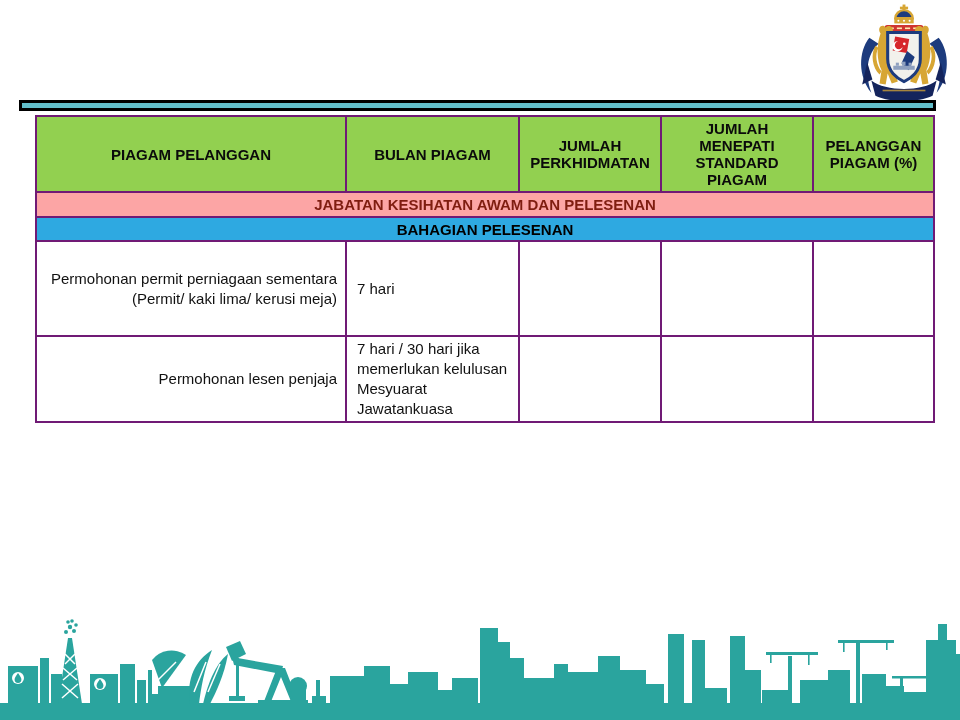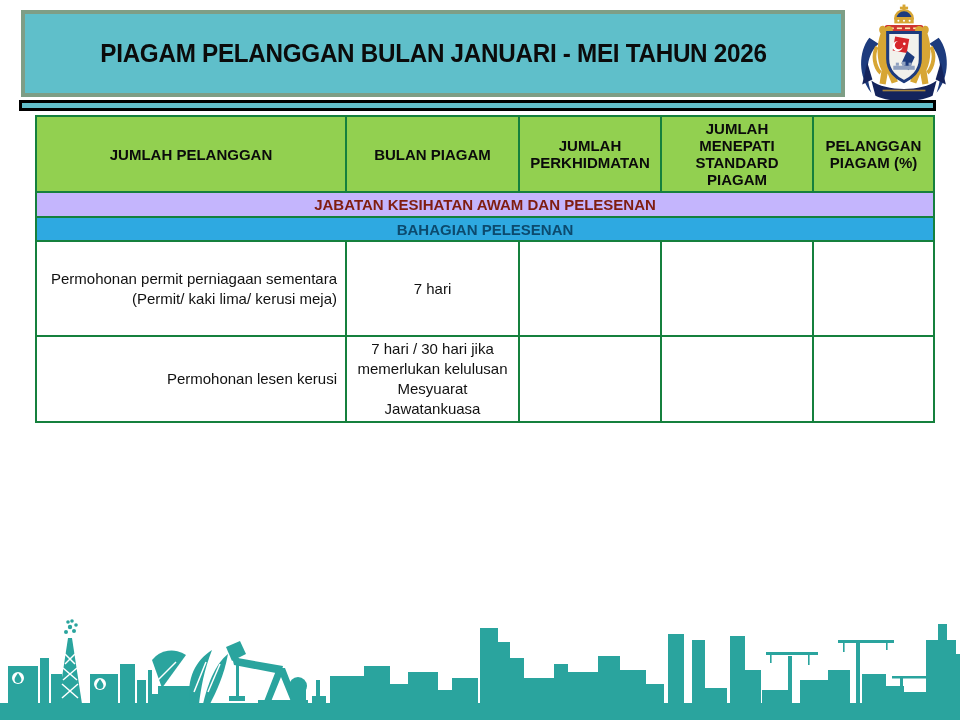--- a/index.html
+++ b/index.html
@@ -26,53 +26,50 @@
     position:absolute; left:19px; top:100px; width:917px; height:11px;
     background:#62BFCB; border:3px solid #000;
   }
 
   
   table.charter {
     position:absolute; left:35px; top:115px; width:898px;
     border-collapse:collapse; table-layout:fixed;
     border:2px solid #000;
   }
-  .charter th, .charter td { border:2px solid #15803d; }
+  .charter th, .charter td { border:2px solid #701a75; }
   .charter th {
     background:#92D050; color:#0b0b0b; font-weight:bold; font-size:15px;
     line-height:17px; text-align:center; vertical-align:middle;
     white-space:pre-line; height:76px; padding:2px;
   }
   .charter td { font-size:15px; line-height:20px; color:#111; vertical-align:middle; }
   tr.dept-row td {
-    background:#c4b5fd; color:#7F1D10; font-weight:bold; text-align:center;
+    background:#fca5a5; color:#7F1D10; font-weight:bold; text-align:center;
     height:25px; line-height:16px; font-size:15px;
   }
   tr.division-row td {
-    background:#2EA9E1; color:#0c4a6e; font-weight:bold; text-align:center;
+    background:#2EA9E1; color:#000000; font-weight:bold; text-align:center;
     height:24px; line-height:15px; font-size:15px;
   }
   tr.data-row-1 { height:95px; }
   tr.data-row-2 { height:84px; }
   td.c-piagam { text-align:right; padding:2px 8px 2px 6px; }
-  td.c-tempoh { text-align:center; padding:2px 10px; }
+  td.c-tempoh { padding:2px 10px; }
   td.c-empty  { text-align:center; }
 
   
   .skyline { position:absolute; left:0; bottom:0; width:960px; height:120px; }
   .sk { fill:#2AA49E; }
 </style>
 </head>
 <body>
 
 <div class="slide">
 
-  <header class="title-banner">
-    <h1>PIAGAM PELANGGAN BULAN JANUARI - MEI TAHUN 2026</h1>
-  </header>
 
   <div class="crest">
     <svg viewBox="0 0 96 100" width="98" height="102">
 
       <path d="M14,34 C3,48 3,72 16,88 C9,68 12,50 23,40 Z" fill="#1d3b7d"></path>
       <path d="M82,34 C93,48 93,72 80,88 C87,68 84,50 73,40 Z" fill="#1d3b7d"></path>
       <path d="M12,58 l-5,22 10,-5 Z" fill="#14245c"></path>
       <path d="M84,58 l5,22 -10,-5 Z" fill="#14245c"></path>
 
       <g>
@@ -128,21 +125,21 @@
   <table class="charter">
     <colgroup>
       <col style="width:310px">
         <col style="width:173px">
         <col style="width:142px">
       <col style="width:152px">
         <col style="width:121px">
     </colgroup>
     <thead>
       <tr>
-        <th>JUMLAH PELANGGAN</th>
+        <th>PIAGAM PELANGGAN</th>
         <th>BULAN PIAGAM</th>
         <th>JUMLAH
 PERKHIDMATAN</th>
         <th>JUMLAH
 MENEPATI
 STANDARD
 PIAGAM</th>
         <th>PELANGGAN
 PIAGAM (%)</th>
       </tr>
@@ -155,21 +152,21 @@
         <td colspan="5">BAHAGIAN PELESENAN</td>
       </tr>
       <tr class="data-row-1">
         <td class="c-piagam">Permohonan permit perniagaan sementara (Permit/ kaki lima/ kerusi meja)</td>
         <td class="c-tempoh">7 hari</td>
         <td class="c-empty"></td>
         <td class="c-empty"></td>
         <td class="c-empty"></td>
       </tr>
       <tr class="data-row-2">
-        <td class="c-piagam">Permohonan lesen kerusi</td>
+        <td class="c-piagam">Permohonan lesen penjaja</td>
         <td class="c-tempoh">7 hari / 30 hari jika memerlukan kelulusan Mesyuarat Jawatankuasa</td>
         <td class="c-empty"></td>
         <td class="c-empty"></td>
         <td class="c-empty"></td>
       </tr>
     </tbody>
   </table>
 
   <div class="skyline">
     <svg viewBox="0 0 960 120" width="960" height="120">

